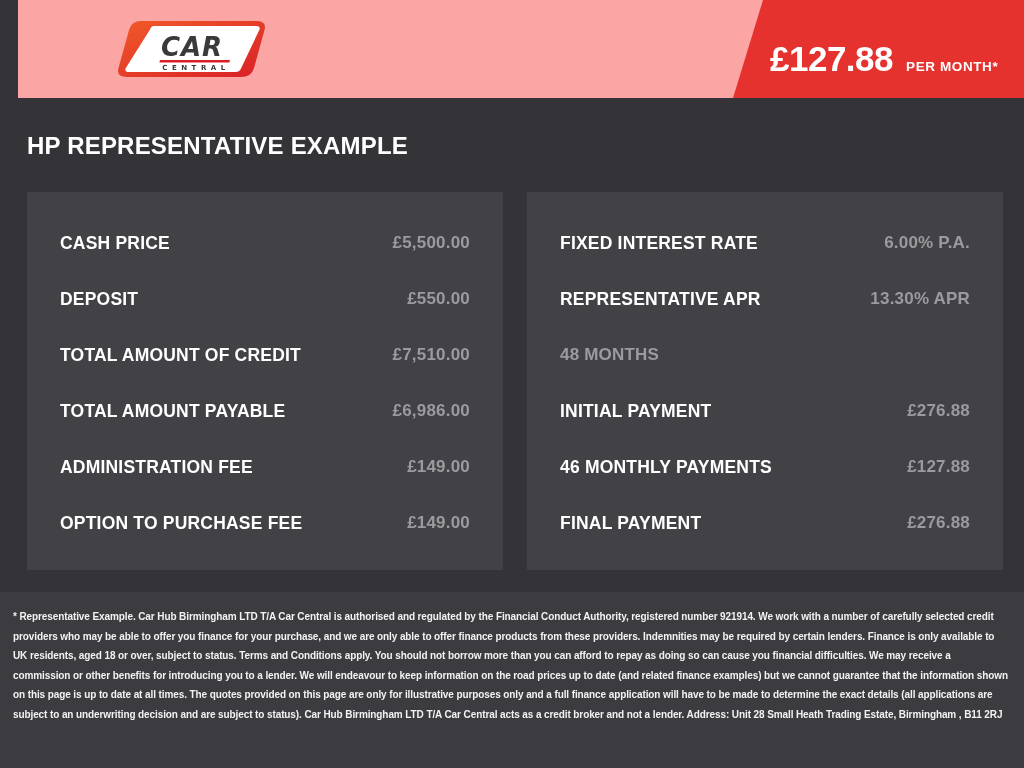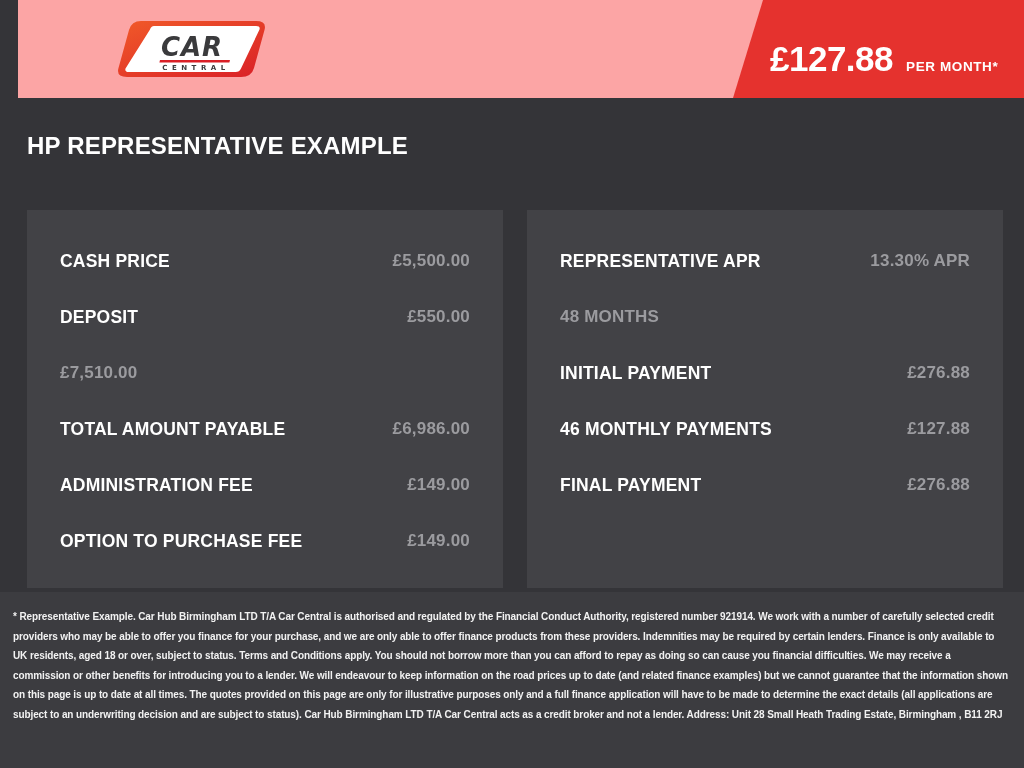--- a/index.html
+++ b/index.html
@@ -18,21 +18,21 @@
   .banner-inner { position:absolute; left:37px; top:0; height:98px; right:6px;
                   display:flex; align-items:baseline; gap:13px; padding-top:59px; }
   .banner-amount { font-size:35px; font-weight:bold; color:#fff; letter-spacing:-0.5px; line-height:0; }
   .banner-period { font-size:13.5px; font-weight:bold; color:#fff; letter-spacing:0.6px; line-height:0; }
 
   
   .main { position:absolute; left:0; top:98px; width:984px; height:494px;
           background:var(--bg-main,#343438); }
   .page-title { position:absolute; left:27px; top:34px; font-size:24px; font-weight:bold;
                 color:#ffffff; letter-spacing:0.2px; }
-  .panel { position:absolute; top:112px; width:476px; height:378px;
+  .panel { position:absolute; top:94px; width:476px; height:378px;
            background:var(--bg-panel,#424246); padding:23px 33px 0 33px; }
   .panel.left  { left:27px; }
   .panel.right { left:527px; }
   .frow { height:56px; display:flex; justify-content:space-between; align-items:center; }
   .flabel { font-size:17.5px; font-weight:bold; color:#ffffff; letter-spacing:0.2px; white-space:nowrap; }
   .fvalue { font-size:17px; font-weight:bold; color:var(--value-gray,#9b9b9f);
             letter-spacing:0.2px; white-space:nowrap; }
 
   
   .footer { position:absolute; left:0; top:592px; width:1024px; height:176px;
@@ -75,37 +75,42 @@
     <div class="panel left">
       <div class="frow">
         <span class="flabel">CASH PRICE</span>
         <span class="fvalue">£5,500.00</span>
       </div>
       <div class="frow">
         <span class="flabel">DEPOSIT</span>
         <span class="fvalue">£550.00</span>
       </div>
       <div class="frow">
+        <span class="flabel">TOTAL AMOUNT OF CREDIT</span>
         <span class="fvalue">£7,510.00</span>
       </div>
       <div class="frow">
         <span class="flabel">TOTAL AMOUNT PAYABLE</span>
         <span class="fvalue">£6,986.00</span>
       </div>
       <div class="frow">
         <span class="flabel">ADMINISTRATION FEE</span>
         <span class="fvalue">£149.00</span>
       </div>
       <div class="frow">
         <span class="flabel">OPTION TO PURCHASE FEE</span>
         <span class="fvalue">£149.00</span>
       </div>
     </div>
 
     <div class="panel right">
+      <div class="frow">
+        <span class="flabel">FIXED INTEREST RATE</span>
+        <span class="fvalue">6.00% P.A.</span>
+      </div>
       <div class="frow">
         <span class="flabel">REPRESENTATIVE APR</span>
         <span class="fvalue">13.30% APR</span>
       </div>
       <div class="frow">
         <span class="fvalue">48 MONTHS</span>
       </div>
       <div class="frow">
         <span class="flabel">INITIAL PAYMENT</span>
         <span class="fvalue">£276.88</span>

